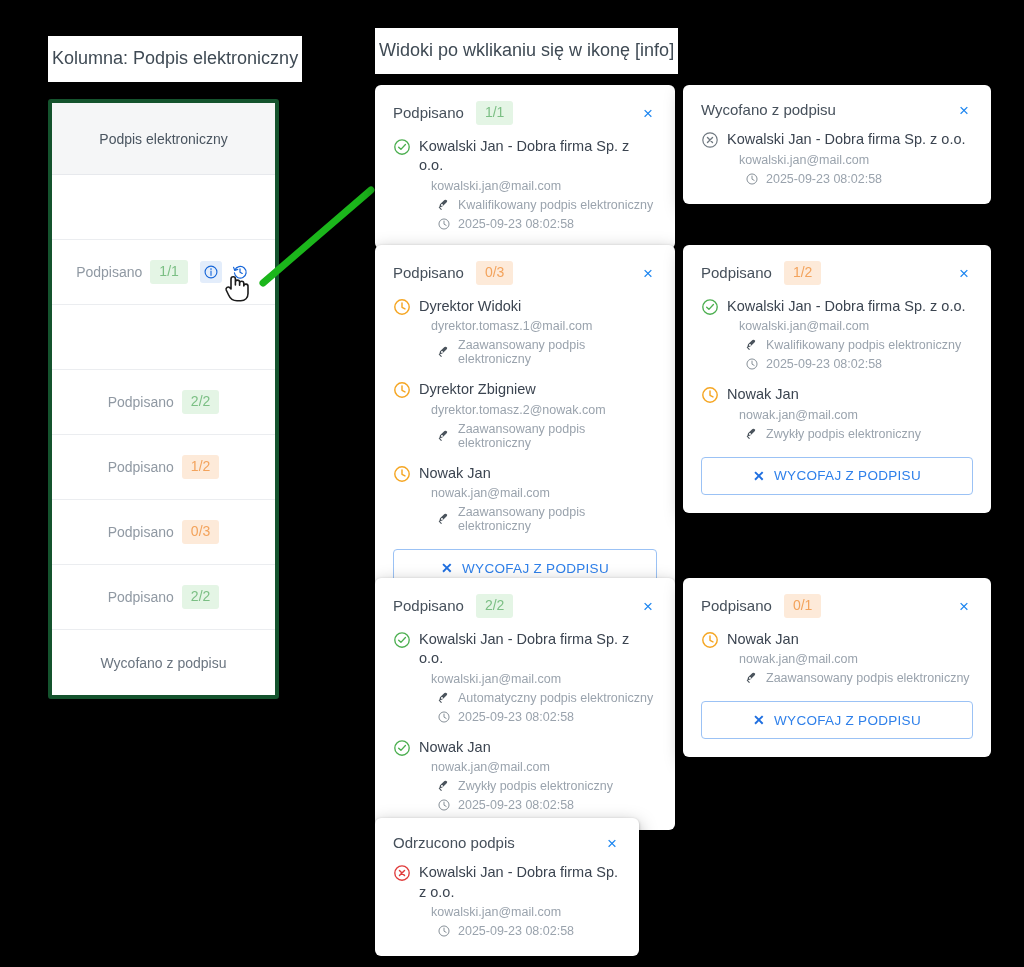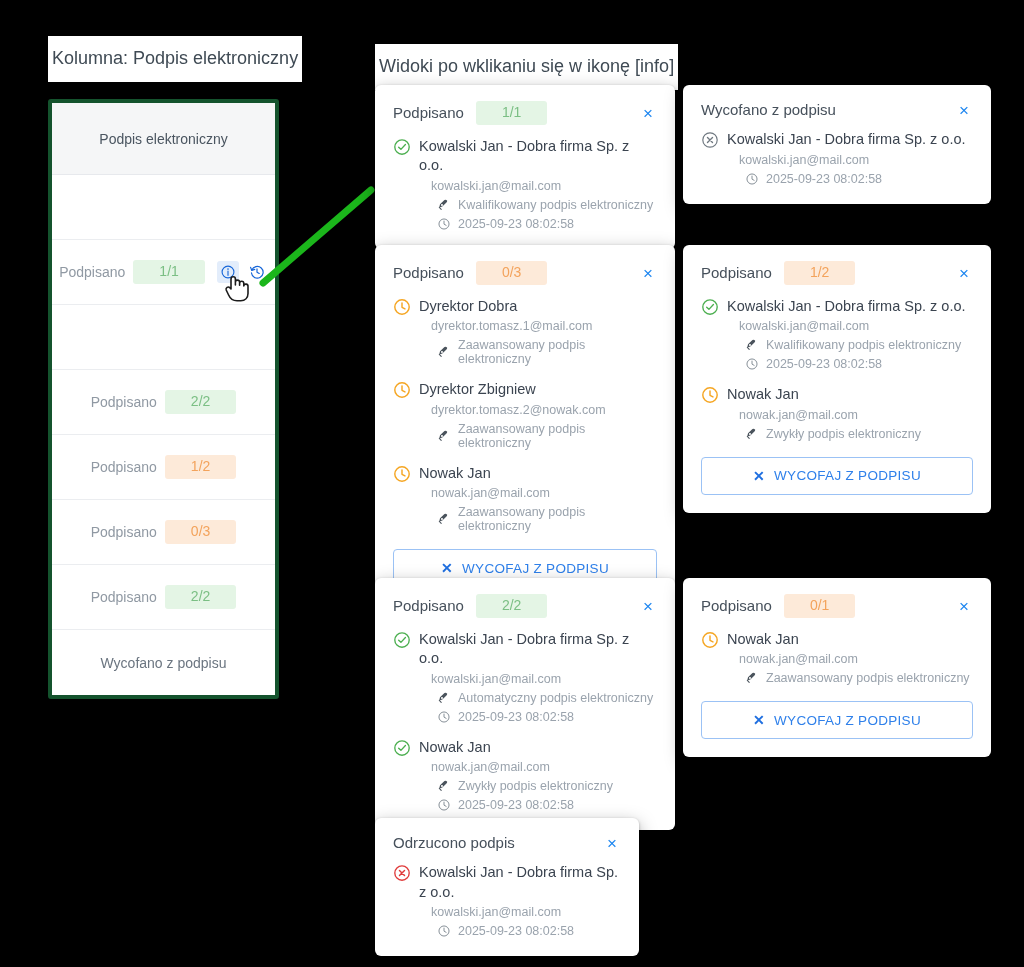--- a/index.html
+++ b/index.html
@@ -15,21 +15,21 @@
   .caption {
     position: absolute;
     background: #ffffff;
     color: #3f4a54;
     font-size: 18px;
     line-height: 1.2;
     padding: 12px 4px;
     white-space: nowrap;
   }
   #caption-left  { left: 48px;  top: 36px; }
-  #caption-right { left: 375px; top: 44px; }
+  #caption-right { left: 375px; top: 28px; }
 
   
   .table-panel {
     position: absolute;
     left: 48px; top: 99px;
     width: 231px;
     background: #ffffff;
     border: 4px solid #14532d;
     border-radius: 3px;
     overflow: hidden;
@@ -46,21 +46,21 @@
     border-bottom: 1px solid #ebedf0;
     display: flex; align-items: center; justify-content: center;
     gap: 8px;
     position: relative;
   }
   .table-row:last-child { border-bottom: none; }
   .row-label { color: #9099a3; font-size: 14px; }
   .row-text  { color: #6b7580; font-size: 14px; }
   .badge {
     font-size: 14px;
-    padding: 3px 26px;
+    padding: 3px 9px;
     border-radius: 3px;
     display: inline-block;
     line-height: 1.25;
   }
   .badge.green  { background: #e4f5e5; color: #7bbf84; }
   .badge.orange { background: #fdead9; color: #f3a35c; }
 
   .row-actions { display: flex; align-items: center; gap: 7px; margin-left: 4px; }
   .icon-btn {
     width: 22px; height: 22px;
@@ -253,21 +253,21 @@
           <span class="card-title">Podpisano</span>
           <span class="badge orange">0/3</span>
           <span class="close-x">×</span>
         </div>
         <div class="signer">
           <div class="signer-status"><svg viewBox="0 0 20 20" width="18" height="18" class="mico">
               <circle cx="10" cy="10" r="8" fill="none" stroke="#f5a623" stroke-width="1.6"></circle>
               <path d="M10 5.4 L10 10.3 L13.3 12.2" fill="none" stroke="#f5a623" stroke-width="1.6" stroke-linecap="round" stroke-linejoin="round"></path>
             </svg></div>
           <div class="signer-body">
-            <div class="signer-name">Dyrektor Dobra</div>
+            <div class="signer-name">Dyrektor Widoki</div>
             <div class="signer-mail">dyrektor.tomasz.1@mail.com</div>
             <div class="meta-line">
               <svg viewBox="0 0 20 20" width="14" height="14" class="mico">
                 <path d="M14.6 3.8 a3.6 3.6 0 0 0 -5.1 0 L4.3 9 l-1.1 4.4 4.4 -1.1 5.2 -5.2 a3.6 3.6 0 0 0 1.8 -3.3 Z" fill="#4a535c"></path>
                 <circle cx="7.1" cy="9.9" r="1.45" fill="#ffffff"></circle>
                 <path d="M3.3 13.4 L6.0 16.2" stroke="#4a535c" stroke-width="1.5" stroke-linecap="round" fill="none"></path>
               </svg>
               <span>Zaawansowany podpis elektroniczny</span>
             </div>
           </div>

